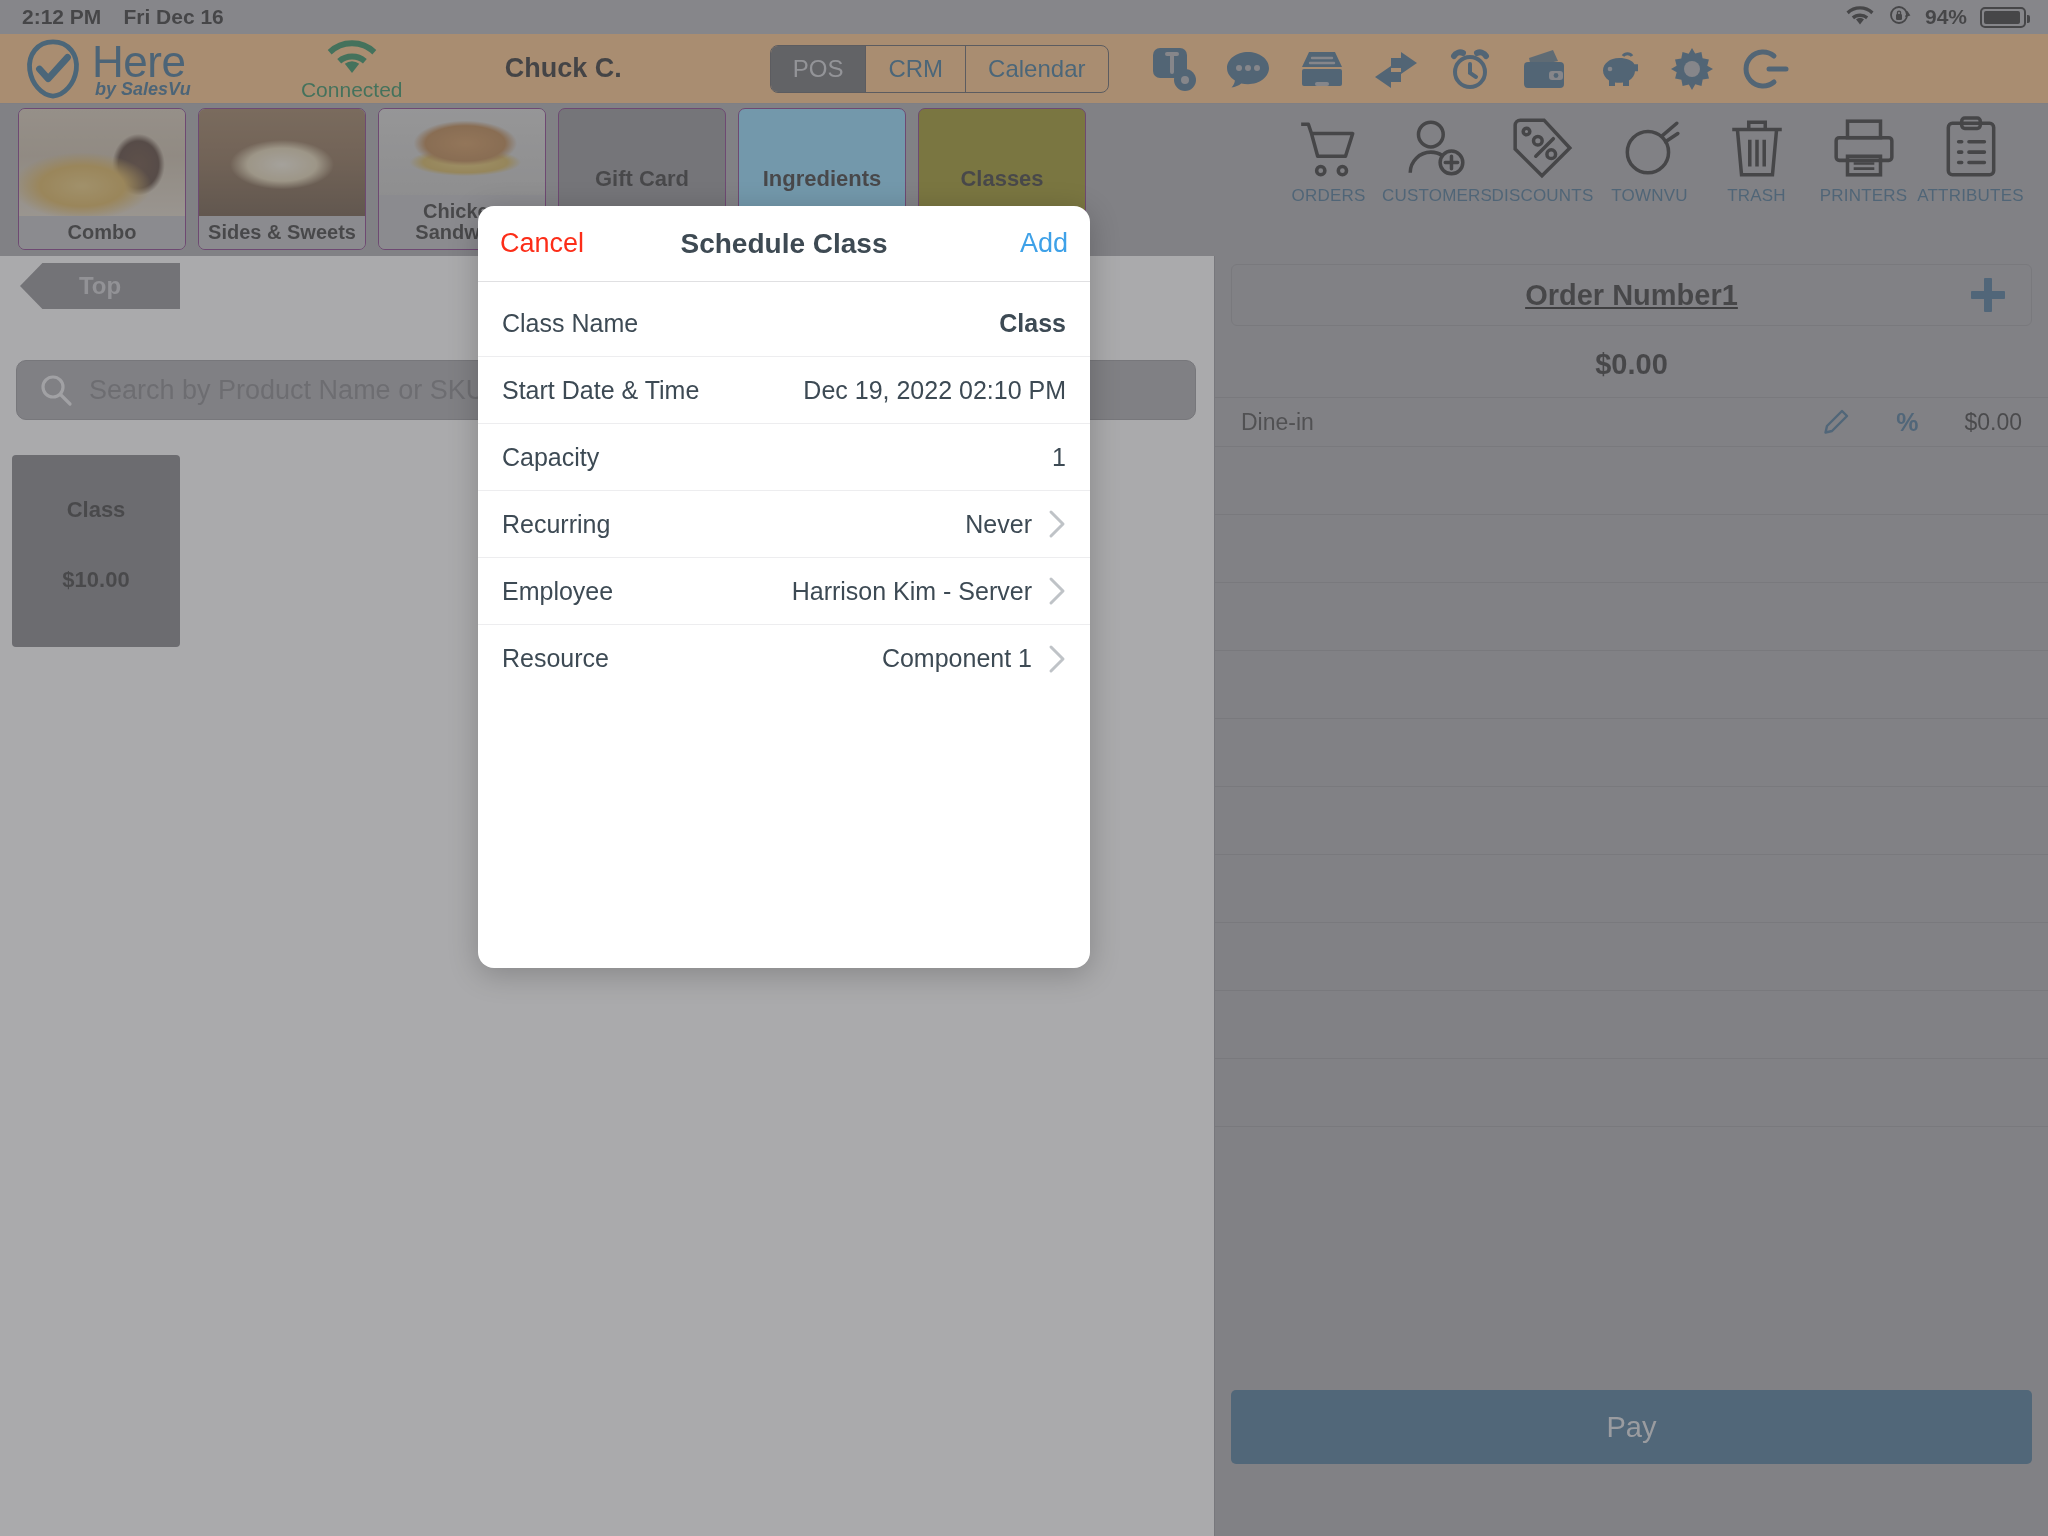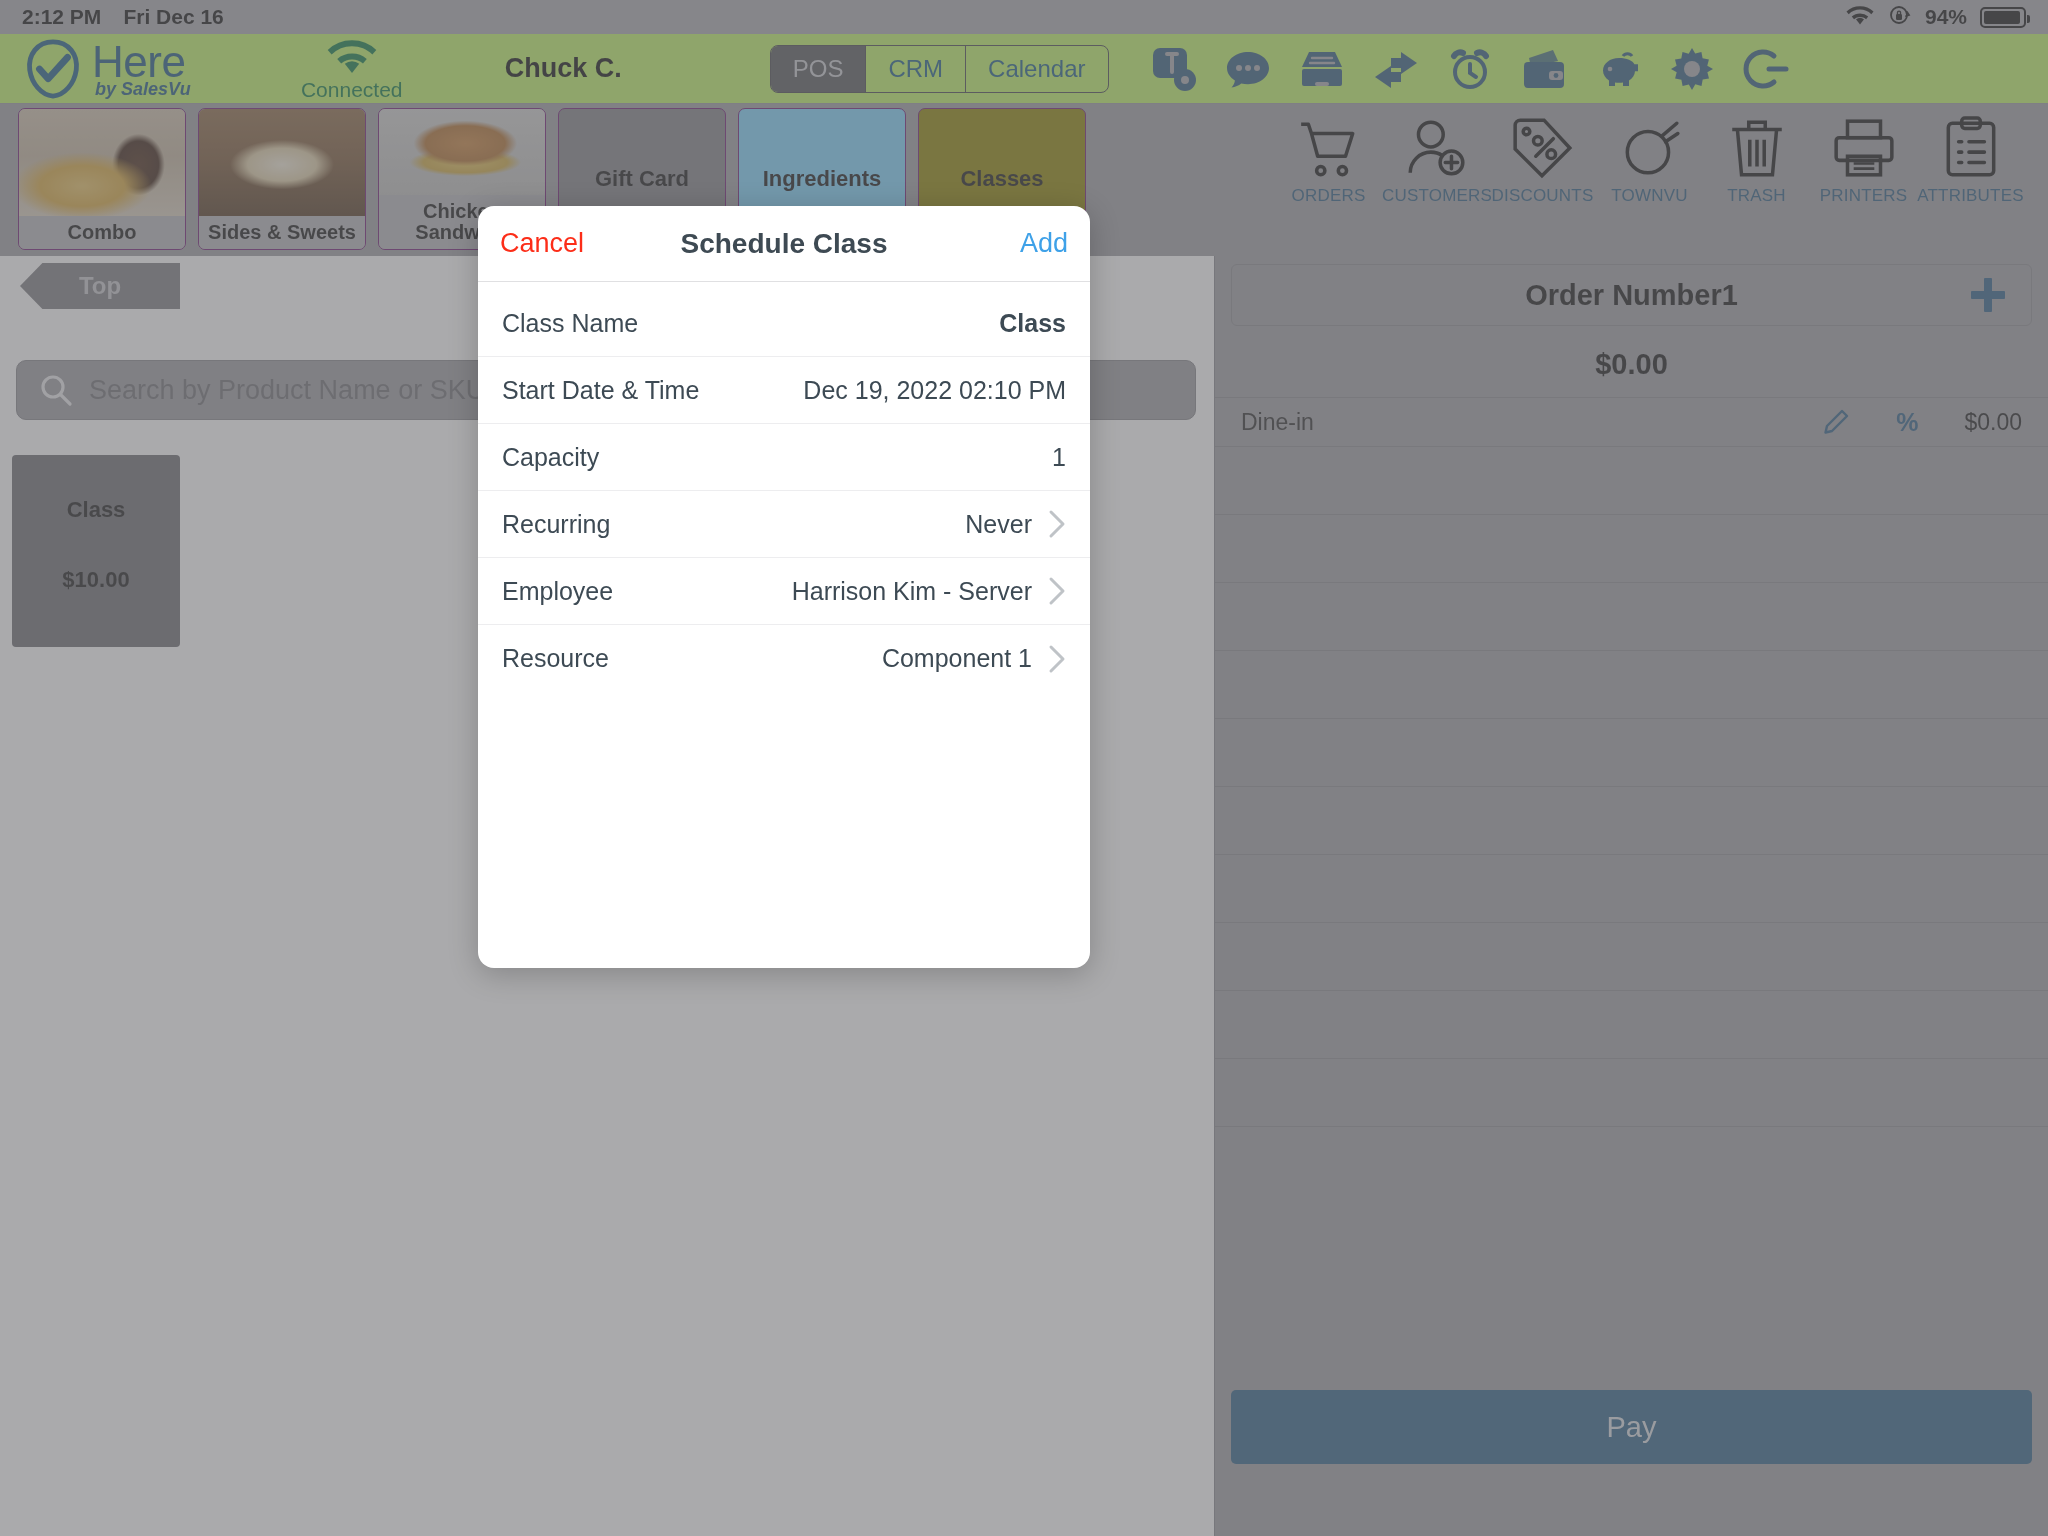--- a/index.html
+++ b/index.html
@@ -31,21 +31,21 @@
   }
   .battery::after {
     content: ""; position: absolute; right: -6px; top: 6px;
     width: 3px; height: 8px; background: #111; border-radius: 0 2px 2px 0;
   }
   .battery i { display: block; height: 100%; width: 94%; background: #111; border-radius: 2px; }
 
   
   .header {
     position: absolute; top: 34px; left: 0; width: 2048px; height: 70px;
-    background: #bef264; display: flex; align-items: center;
+    background: #fdba74; display: flex; align-items: center;
     border-bottom: 1px solid #9a9a9f;
   }
   .logo { display: flex; align-items: center; margin-left: 22px; }
   .logo-mark { width: 62px; height: 62px; }
   .logo-text { margin-left: 8px; line-height: 1; }
   .logo-here { font-size: 44px; color: #205a80; font-weight: 400; letter-spacing: -0.5px; }
   .logo-sub { font-size: 18px; color: #205a80; font-style: italic; font-weight: 700; margin-top: -4px; margin-left: 3px;}
   .conn { margin-left: 86px; text-align: center; width: 150px; }
   .conn-label { font-size: 21px; color: #0e7a41; margin-top: -2px; font-weight: 500; }
   .user-name { margin-left: 78px; font-size: 27px; font-weight: 700; color: #0c0c0c; }
@@ -144,21 +144,21 @@
   .prod-name { margin-top: 42px; font-size: 22px; font-weight: 700; }
   .prod-price { margin-top: 44px; font-size: 22px; font-weight: 700; }
 
   
   .orderpanel {
     position: absolute; top: 256px; left: 1214px; width: 834px; bottom: 0;
     background: #9d9da2; border-left: 1px solid #87878c;
   }
   .order-head {
     height: 62px; display: flex; align-items: center; justify-content: center;
-    position: relative; border: 1px solid #8a8a8f; margin: 8px 16px 0 16px; border-radius: 6px;
+    position: relative; border: 1px solid #8a8a8f; margin: 8px 16px 0 16px; border-radius: 6px; text-decoration: underline;
   }
   .order-num { font-size: 29px; font-weight: 700; color: #151515; }
   .plus {
     position: absolute; right: 22px; top: 50%; transform: translateY(-50%);
     width: 42px; height: 42px; color: #2b5e85; cursor: pointer;
   }
   .plus svg { width: 100%; height: 100%; }
   .order-total-wrap { text-align: center; padding-top: 14px; }
   .order-total-lbl { font-size: 29px; font-weight: 700; color: #151515; }
   .order-total-val { font-size: 29px; font-weight: 700; color: #151515; margin-top: 8px; }

